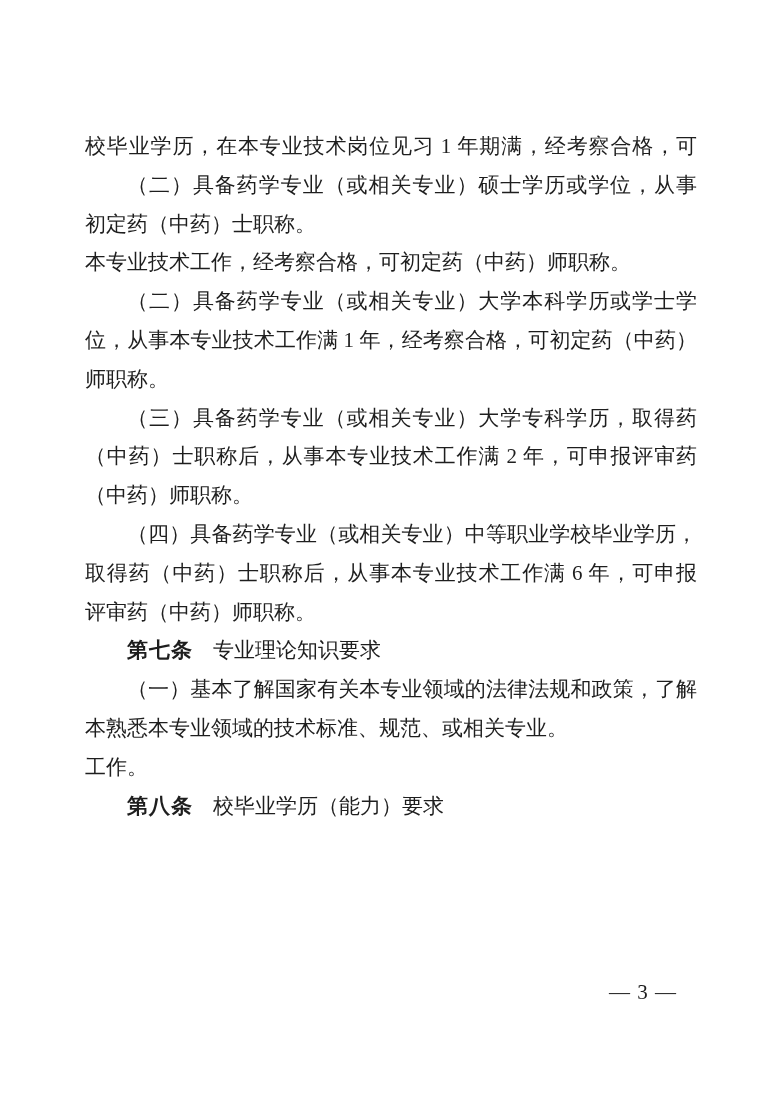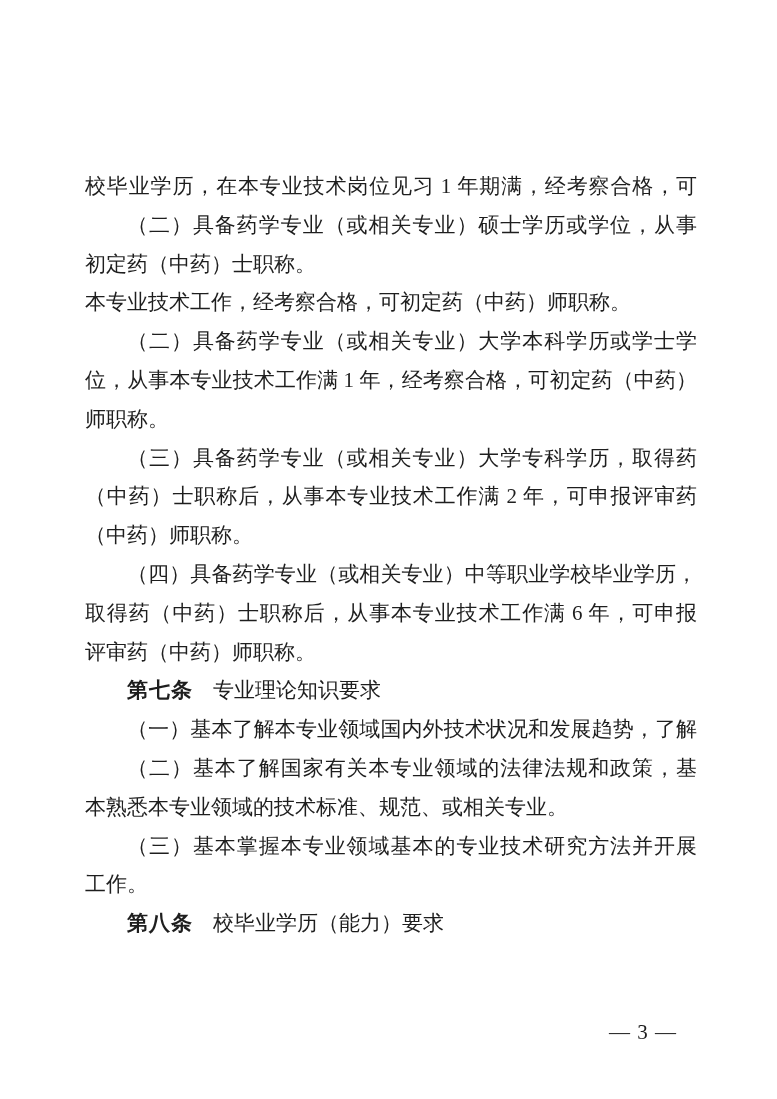--- a/index.html
+++ b/index.html
@@ -12,21 +12,20 @@
     height: 1099px;
     position: relative;
     background: #ffffff;
     overflow: hidden;
     font-family: "Liberation Serif", "DejaVu Serif", serif;
   }
   .page {
     position: absolute;
     inset: 0;
     background: #ffffff;
-    margin-top: 40px;
   }
   .text-block {
     position: absolute;
     left: 85px;
     top: 127px;
     width: 612px;
     font-size: 21px;
     line-height: 38.8px;
     color: #1e1e1e;
     text-align: left;
@@ -78,24 +77,22 @@
     <div class="line fill">（中药）士职称后，从事本专业技术工作满 2 年，可申报评审药</div>
     <div class="line">（中药）师职称。</div>
     <div class="line ind fill">（四）具备药学专业（或相关专业）中等职业学校毕业学历，</div>
     <div class="line fill">取得药（中药）士职称后，从事本专业技术工作满 6 年，可申报</div>
     <div class="line">评审药（中药）师职称。</div>
 
     <div class="line ind heading">
       <span class="heading-label">第七条</span><span class="heading-title">专业理论知识要求</span>
     </div>
 
-    <div class="line ind fill">（一）基本了解本专业领域国内外技术状况和发展趋势，了解</div>
-    <div class="line ind fill">（二）基本了解国家有关本专业领域的法律法规和政策，基</div>
+    <div class="line ind fill">（一）基本了解国家有关本专业领域的法律法规和政策，了解</div>
     <div class="line">本熟悉本专业领域的技术标准、规范、或相关专业。</div>
-    <div class="line ind fill">（三）基本掌握本专业领域基本的专业技术研究方法并开展</div>
     <div class="line">工作。</div>
 
     <div class="line ind heading">
       <span class="heading-label">第八条</span><span class="heading-title">校毕业学历（能力）要求</span>
     </div>
   </div>
 
   <div class="footer">— 3 —</div>
 
 </div>

